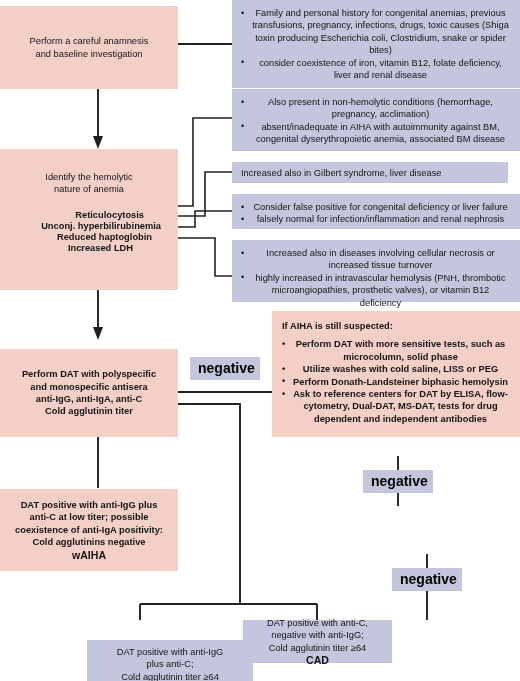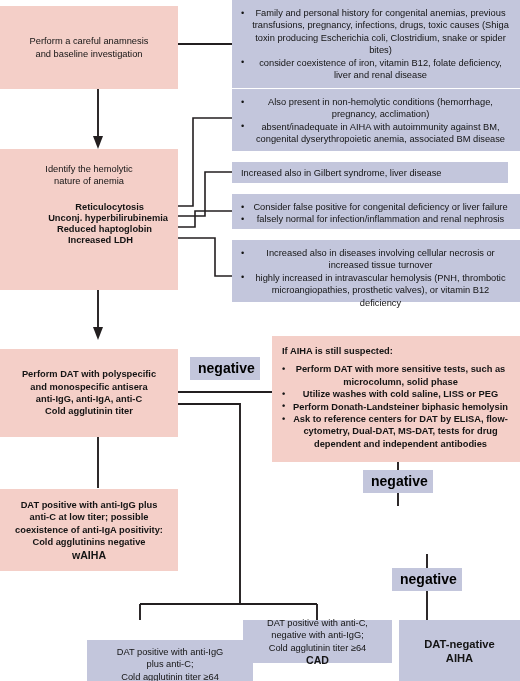--- a/index.html
+++ b/index.html
@@ -137,28 +137,28 @@
   </svg>
 
   <div class="box pink center" style="left:0px; top:6px; width:178px; height:83px;">
     <div>
       <span class="stack">Perform a careful anamnesis</span>
       <span class="stack">and baseline investigation</span>
     </div>
   </div>
 
   <div class="box pink" style="left:0px; top:149px; width:178px; height:141px;">
-    <div style="text-align:center; padding-top:14px;">
+    <div style="text-align:center; padding-top:22px;">
       <span class="stack">Identify the hemolytic</span>
       <span class="stack">nature of anemia</span>
     </div>
     <div style="text-align:right; padding-right:34px; padding-top:14px; line-height:11.1px;">
       <span class="stack bold">Reticulocytosis</span>
     </div>
-    <div style="text-align:right; padding-right:10px; line-height:11.1px;">
+    <div style="text-align:right; padding-right:17px; line-height:11.1px;">
       <span class="stack bold">Unconj. hyperbilirubinemia</span>
     </div>
     <div style="text-align:right; padding-right:26px; line-height:11.1px;">
       <span class="stack bold">Reduced haptoglobin</span>
     </div>
     <div style="text-align:right; padding-right:45px; line-height:11.1px;">
       <span class="stack bold">Increased LDH</span>
     </div>
   </div>
 
@@ -206,21 +206,21 @@
     </ul>
   </div>
 
   <div class="box blue pad" style="left:232px; top:240px; width:288px; height:62px;">
     <ul class="bl">
       <li>Increased also in diseases involving cellular necrosis or increased tissue turnover</li>
       <li>highly increased in intravascular hemolysis (PNH, thrombotic microangiopathies, prosthetic valves), or vitamin B12 deficiency</li>
     </ul>
   </div>
 
-  <div class="box pink" style="left:272px; top:336px; width:248px; height:126px; padding:9px 10px;">
+  <div class="box pink" style="left:272px; top:311px; width:248px; height:126px; padding:9px 10px;">
     <div class="bold" style="margin-bottom:6px;">If AIHA is still suspected:</div>
     <ul class="bl gap bold">
       <li>Perform DAT with more sensitive tests, such as microcolumn, solid phase</li>
       <li>Utilize washes with cold saline, LISS or PEG</li>
       <li>Perform Donath-Landsteiner biphasic hemolysin</li>
       <li>Ask to reference centers for DAT by ELISA, flow-cytometry, Dual-DAT, MS-DAT, tests for drug dependent and independent antibodies</li>
     </ul>
   </div>
 
 
@@ -239,20 +239,14 @@
 
   <div class="box blue center" style="left:243px; top:620px; width:149px; height:43px;">
     <div>
       <span class="stack">DAT positive with anti-C,</span>
       <span class="stack">negative with anti-IgG;</span>
       <span class="stack">Cold agglutinin titer ≥64</span>
       <span class="stack bold" style="font-size:10.6px;">CAD</span>
     </div>
   </div>
 
-  <div class="box blue center" style="left:399px; top:620px; width:121px; height:61px;">
-    <div class="bold" style="font-size:11.2px; line-height:14px;">
-      <span class="stack">DAT-negative</span>
-      <span class="stack">AIHA</span>
-    </div>
-  </div>
 
 </div>
 
 </body></html>

